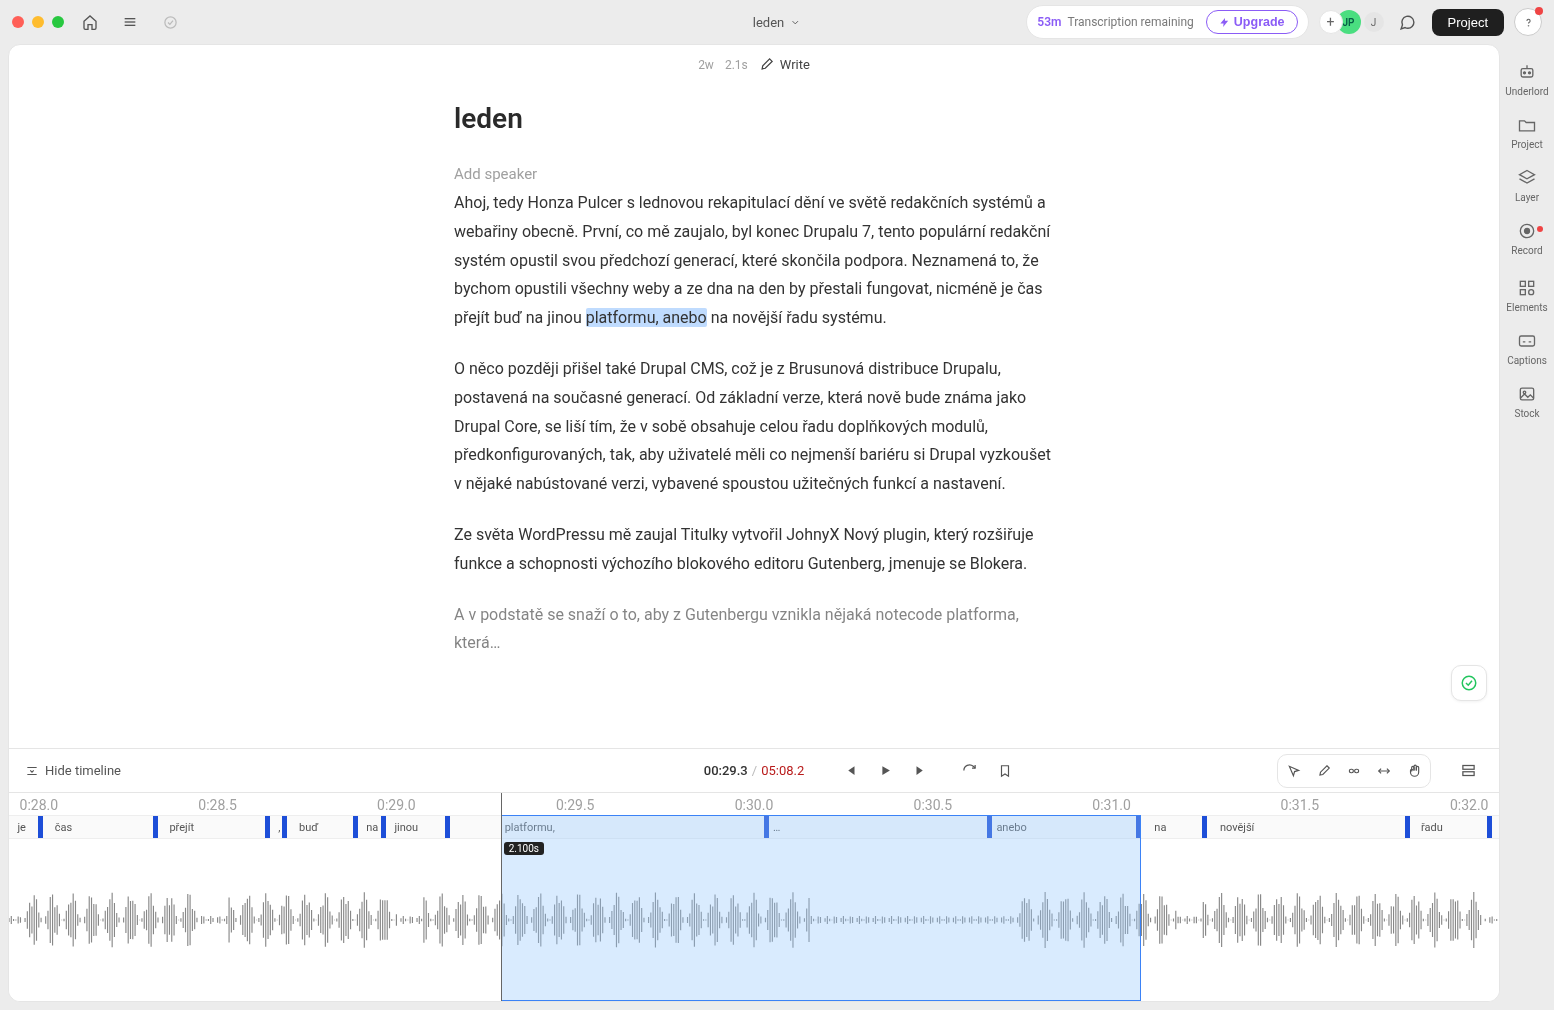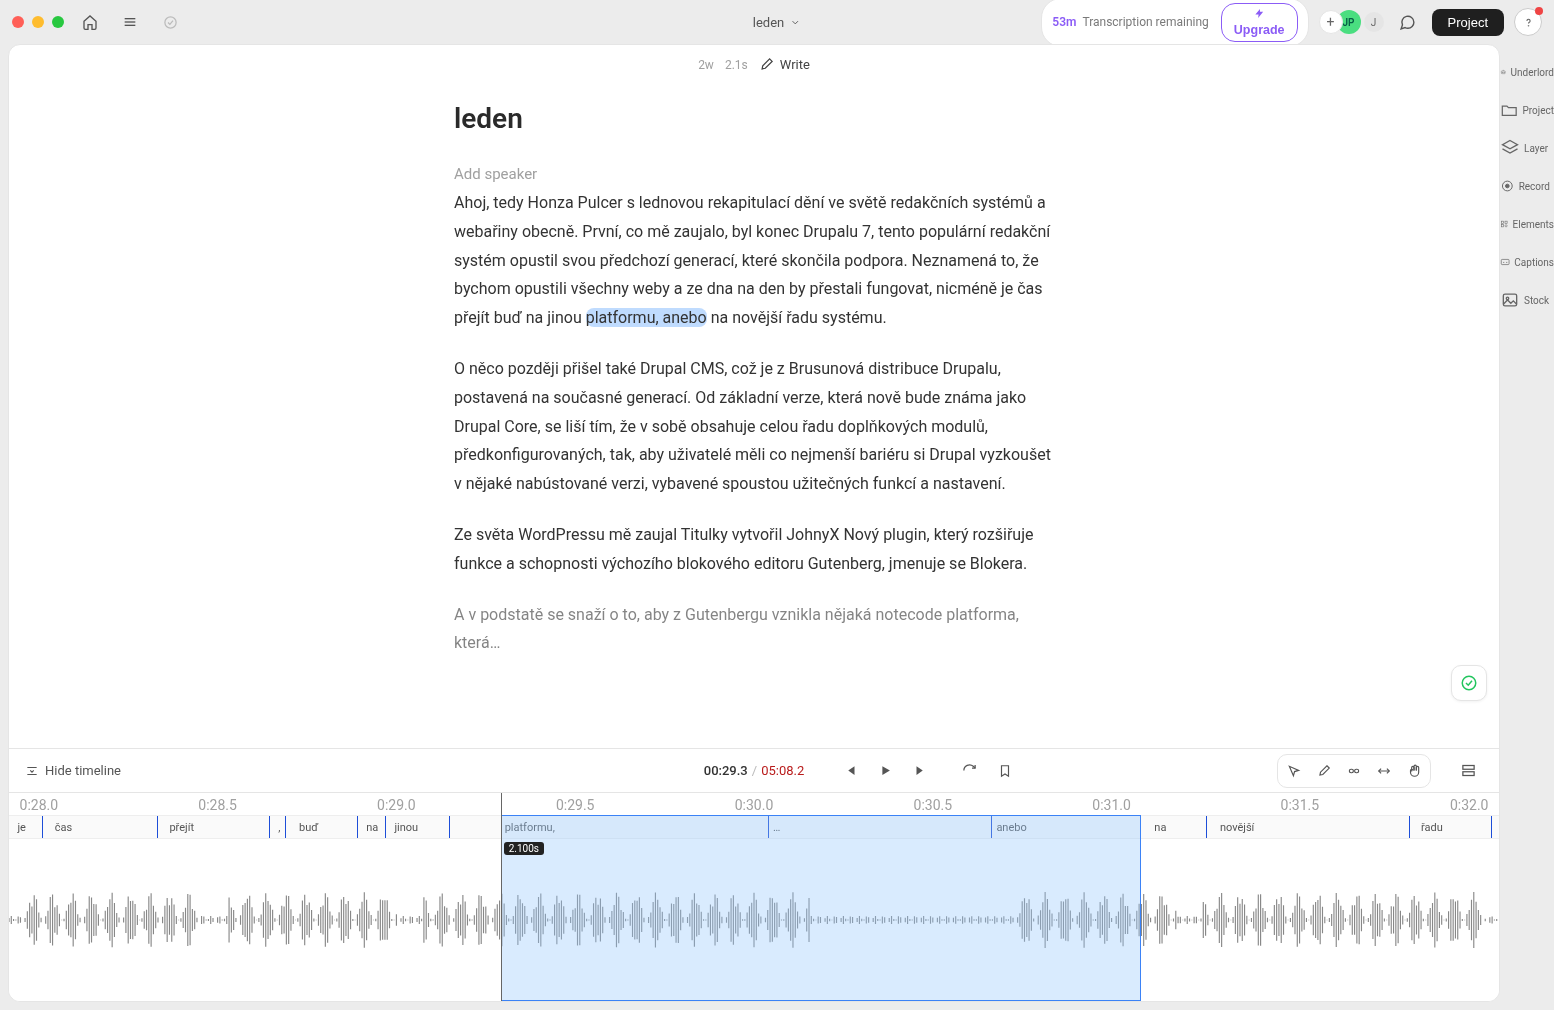--- a/index.html
+++ b/index.html
@@ -56,21 +56,20 @@
   .transcription-remaining {
     display:flex; align-items:center; gap:6px; font-size:12px; color:var(--text-light);
     background:#fff; border:1px solid var(--border); border-radius:20px; padding:4px 10px;
   }
   .transcription-remaining .minutes{color:var(--accent-purple); font-weight:600;}
   .upgrade-btn {
     display:flex; align-items:center; gap:4px;
     border:1px solid var(--accent-purple); color:var(--accent-purple);
     background:#fff; border-radius:14px; padding:4px 12px; font-size:12.5px; font-weight:600;
     cursor:pointer;
-    flex-direction:column;
   }
   .avatar-stack{display:flex;align-items:center;}
   .avatar-add{
     width:24px;height:24px;border-radius:50%;background:#fff;border:1px solid var(--border);
     display:flex;align-items:center;justify-content:center;font-size:14px;color:#666;cursor:pointer;
     margin-right:-6px;z-index:1;
   }
   .avatar-jp{
     width:24px;height:24px;border-radius:50%;background:#4ade80;color:#065f46;
     display:flex;align-items:center;justify-content:center;font-size:10px;font-weight:600;
@@ -106,21 +105,21 @@
   .write-btn{
     display:flex;align-items:center;gap:6px;color:#444;font-size:13px;cursor:pointer;
   }
   .doc-scroll{flex:0 0 auto; height:calc(100% - 280px); overflow:auto; padding:0 0 20px;}
   .doc-body{
     max-width:640px; margin:0 auto; padding:20px 20px 20px;
   }
   .doc-title{font-size:28px;font-weight:600;margin:10px 0 30px;}
   .add-speaker{color:var(--text-lighter);font-size:15px;margin-bottom:6px;cursor:pointer;}
   .para{font-size:16px;line-height:1.8;color:#333;margin:0 0 22px;}
-  .para .hl{background:var(--highlight-blue);border-radius:8px;}
+  .para .hl{background:var(--highlight-blue);border-radius:2px;}
 
   
   .controls-bar{
     height:44px;border-top:1px solid var(--border);
     display:flex;align-items:center;padding:12px 16px;gap:12px;position:relative;
   }
   .hide-timeline{display:flex;align-items:center;gap:6px;color:#555;font-size:13px;cursor:pointer;}
   .time-display{position:absolute;left:50%;transform:translateX(-50%);
     display:flex;align-items:center;gap:4px;font-size:13px;}
   .time-display .cur{color:#333;font-weight:500;}
@@ -135,37 +134,37 @@
   .tool-group{margin-left:auto;display:flex;gap:2px;align-items:center;
     border:1px solid var(--border);border-radius:10px;padding:2px;}
   .tool-group .ctrl-icon{width:28px;height:28px;}
   .layout-toggle{margin-left:10px;}
 
   
   .timeline{flex:1;border-top:1px solid var(--border);display:flex;flex-direction:column;position:relative;overflow:hidden;}
   .ruler{height:22px;position:relative;font-size:14px;color:var(--text-lighter);}
   .ruler .tick{position:absolute;top:4px;transform:translateX(-50%);}
   .word-track{height:24px;position:relative;border-top:1px solid #eee;border-bottom:1px solid #eee;background:#fafafa;}
-  .word-block{position:absolute;top:0;height:100%;border-right:1px solid #1d4ed8;
+  .word-block{position:absolute;top:0;height:100%;border-right:5px solid #1d4ed8;
     display:flex;align-items:center;padding:0 4px;font-size:11px;color:#555;overflow:hidden;white-space:nowrap;}
   .wave-area{flex:1;position:relative;background:#fff;}
   .selection{position:absolute;top:-24px;bottom:0;background:var(--selection-bg);border:1px solid var(--selection-border);}
   .sel-duration{position:absolute;top:26px;left:2px;background:#222;color:#fff;font-size:10px;
     padding:1px 5px;border-radius:3px;}
   .playhead{position:absolute;top:0;bottom:0;width:1px;background:#666;}
   .playhead::before{content:"";position:absolute;top:-22px;left:-4px;width:0;height:0;
     border-left:4px solid transparent;border-right:4px solid transparent;border-top:6px solid #666;}
 
   
   .right-rail{
     position:absolute;top:44px;right:0;width:54px;bottom:8px;
     display:flex;flex-direction:column;align-items:center;gap:18px;padding-top:18px;
   }
   .rail-item{
-    display:flex;flex-direction:row;align-items:center;gap:4px;color:#666;
+    display:flex;flex-direction:column;align-items:center;gap:4px;color:#666;
     font-size:10px;cursor:pointer;width:100%;
   }
   .rail-item svg{width:20px;height:20px;}
 
   
   .float-check{
     position:absolute; right:12px; bottom:300px;
     width:36px;height:36px;border-radius:10px;border:1px solid var(--border);background:#fff;
     display:flex;align-items:center;justify-content:center;color:var(--accent-green);
     box-shadow:0 1px 3px rgba(0,0,0,0.06);

